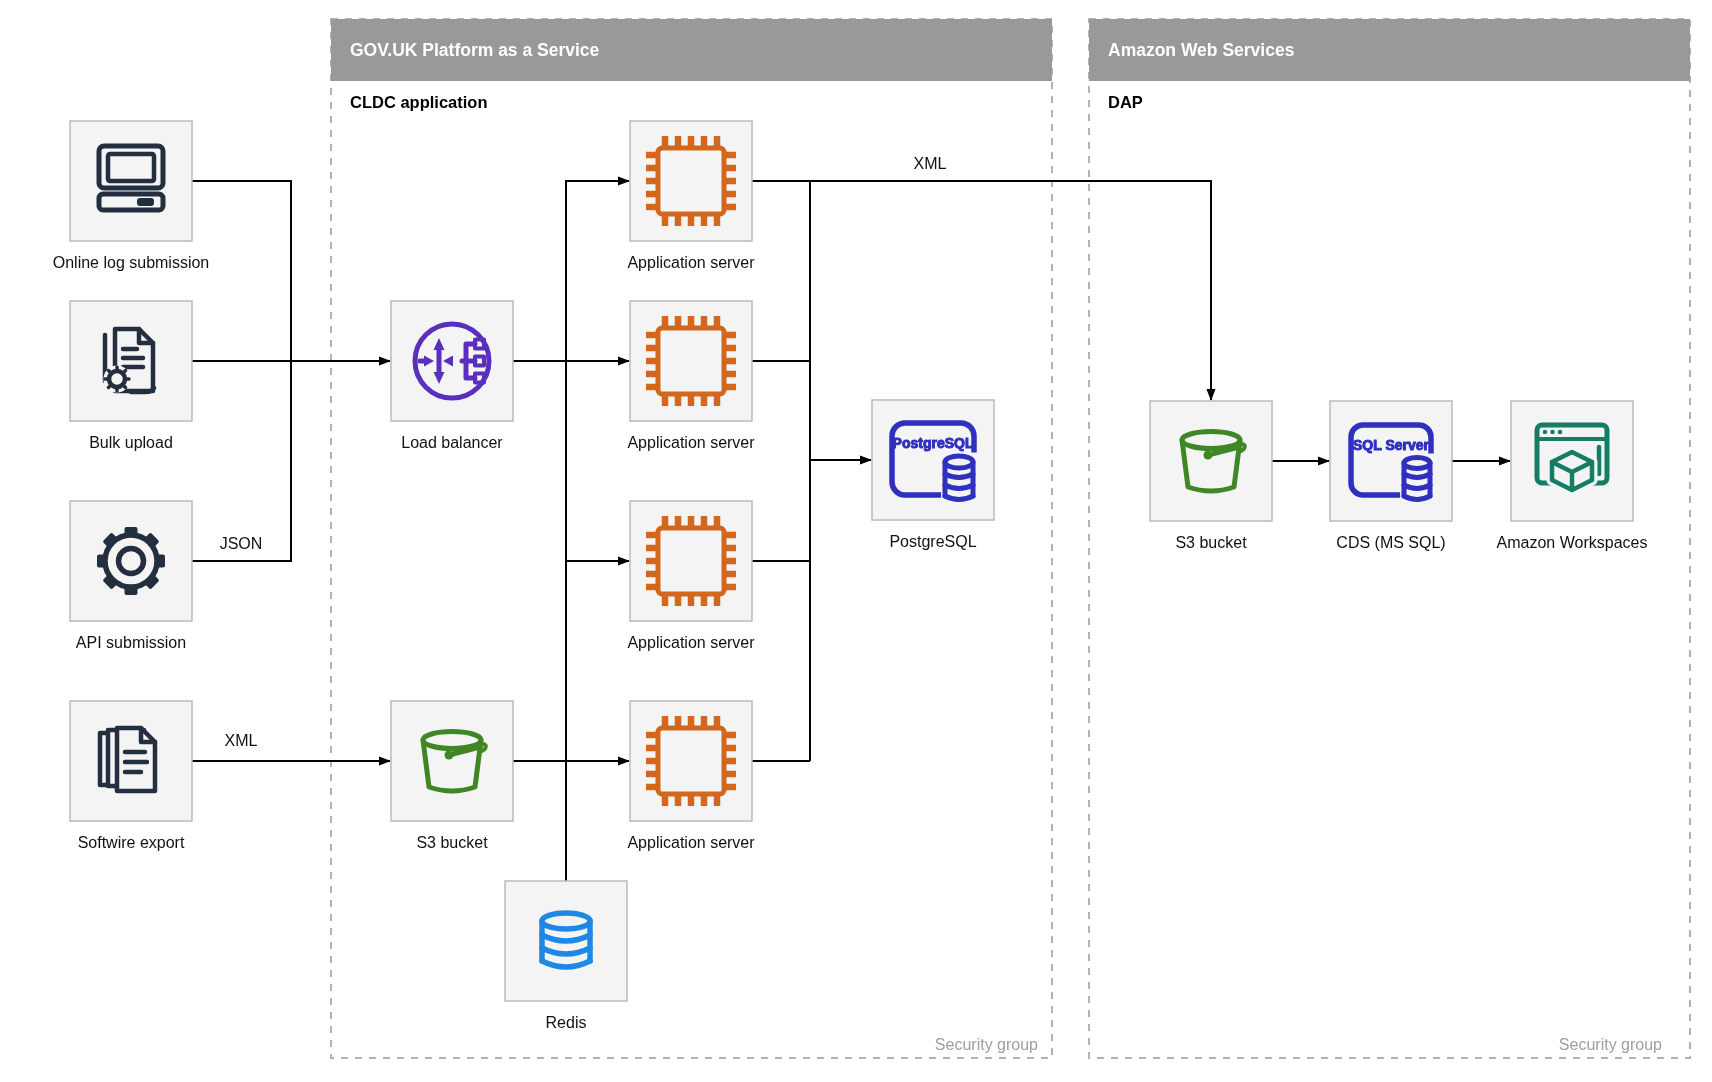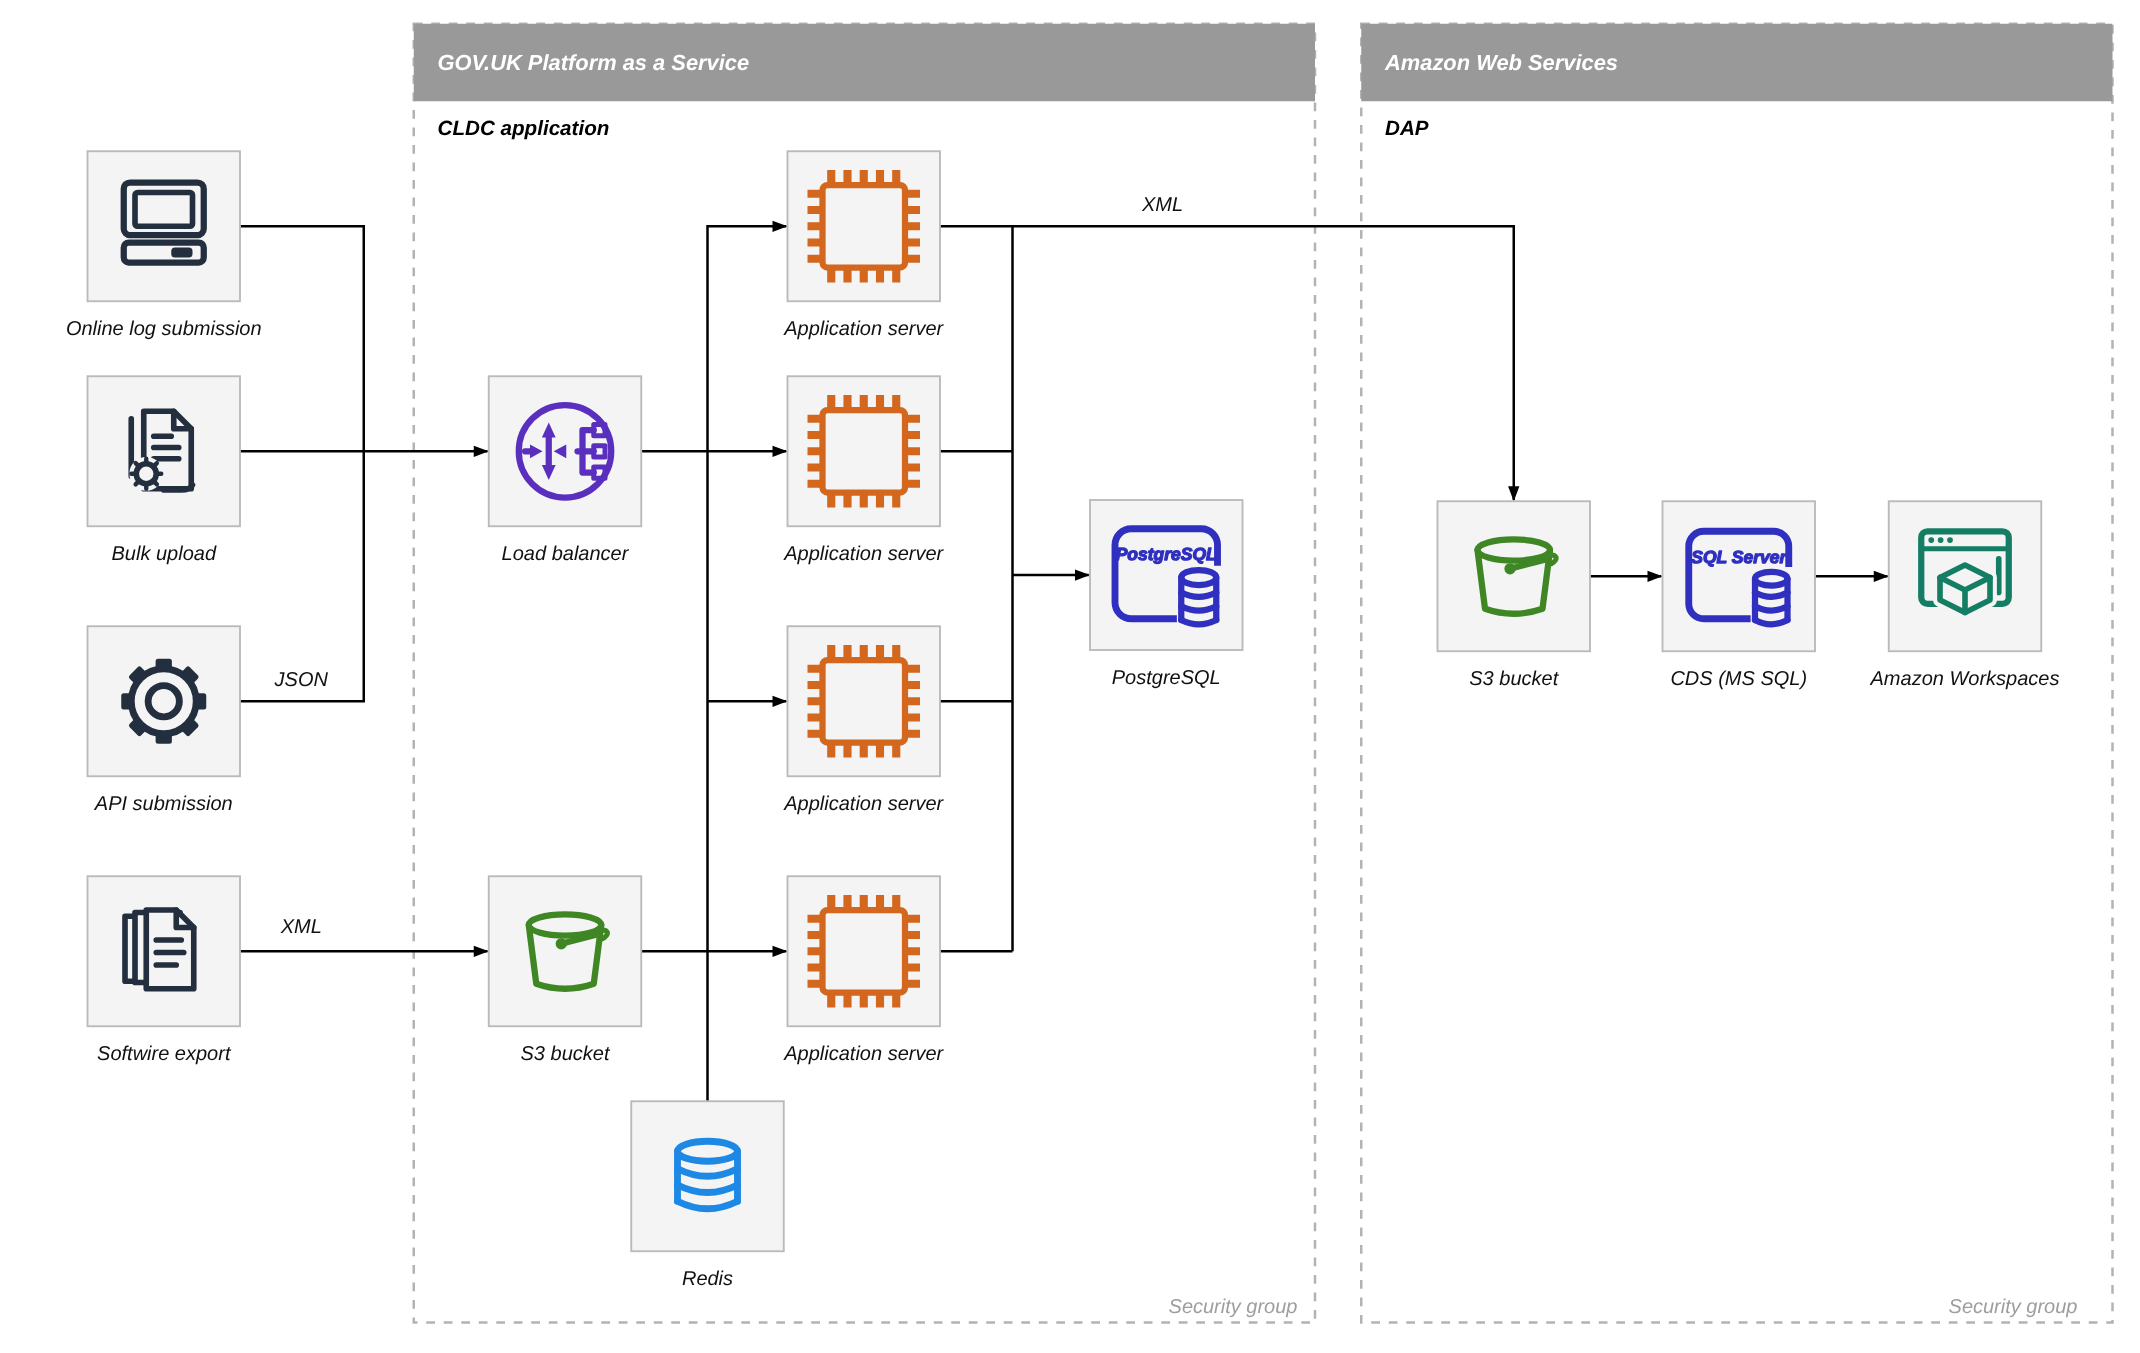--- a/index.html
+++ b/index.html
@@ -1,16 +1,16 @@
 <!DOCTYPE html>
 <html style="--header-bg: #999999; --header-text: #ffffff; --container-border: #b3b3b3; --box-bg: #f4f4f4; --box-border: #bababa; --edge: #000000; --dark-icon: #232f3e; --orange-icon: #d2671d; --purple-icon: #5a2fbd; --green-icon: #3f8624; --blue-db-icon: #2f2fc0; --redis-icon: #1e88e5; --teal-icon: #147d64; --muted-text: #9e9e9e;"><head>
 <meta charset="utf-8">
 <style>
   html,body{margin:0;padding:0;background:#ffffff;}
-  .stage{width:1704px;height:1082px;position:relative;font-style:italic;}
+  .stage{width:1704px;height:1082px;position:relative;}
   svg{font-family:"Liberation Sans","DejaVu Sans",sans-serif;display:block;}
   .hdr{fill:var(--header-bg);}
   .hdr-title{fill:var(--header-text);font-weight:bold;font-size:17.5px;}
   .sub{fill:#000;font-weight:bold;font-size:16.5px;}
   .grp{fill:none;stroke:var(--container-border);stroke-width:2;stroke-dasharray:7 7;}
   .box{fill:var(--box-bg);stroke:var(--box-border);stroke-width:1.5;}
   .lbl{fill:#111;font-size:16px;text-anchor:middle;}
   .elbl{fill:#111;font-size:16px;text-anchor:middle;}
   .muted{fill:var(--muted-text);font-size:16px;text-anchor:end;}
   .edge{fill:none;stroke:var(--edge);stroke-width:2;}

